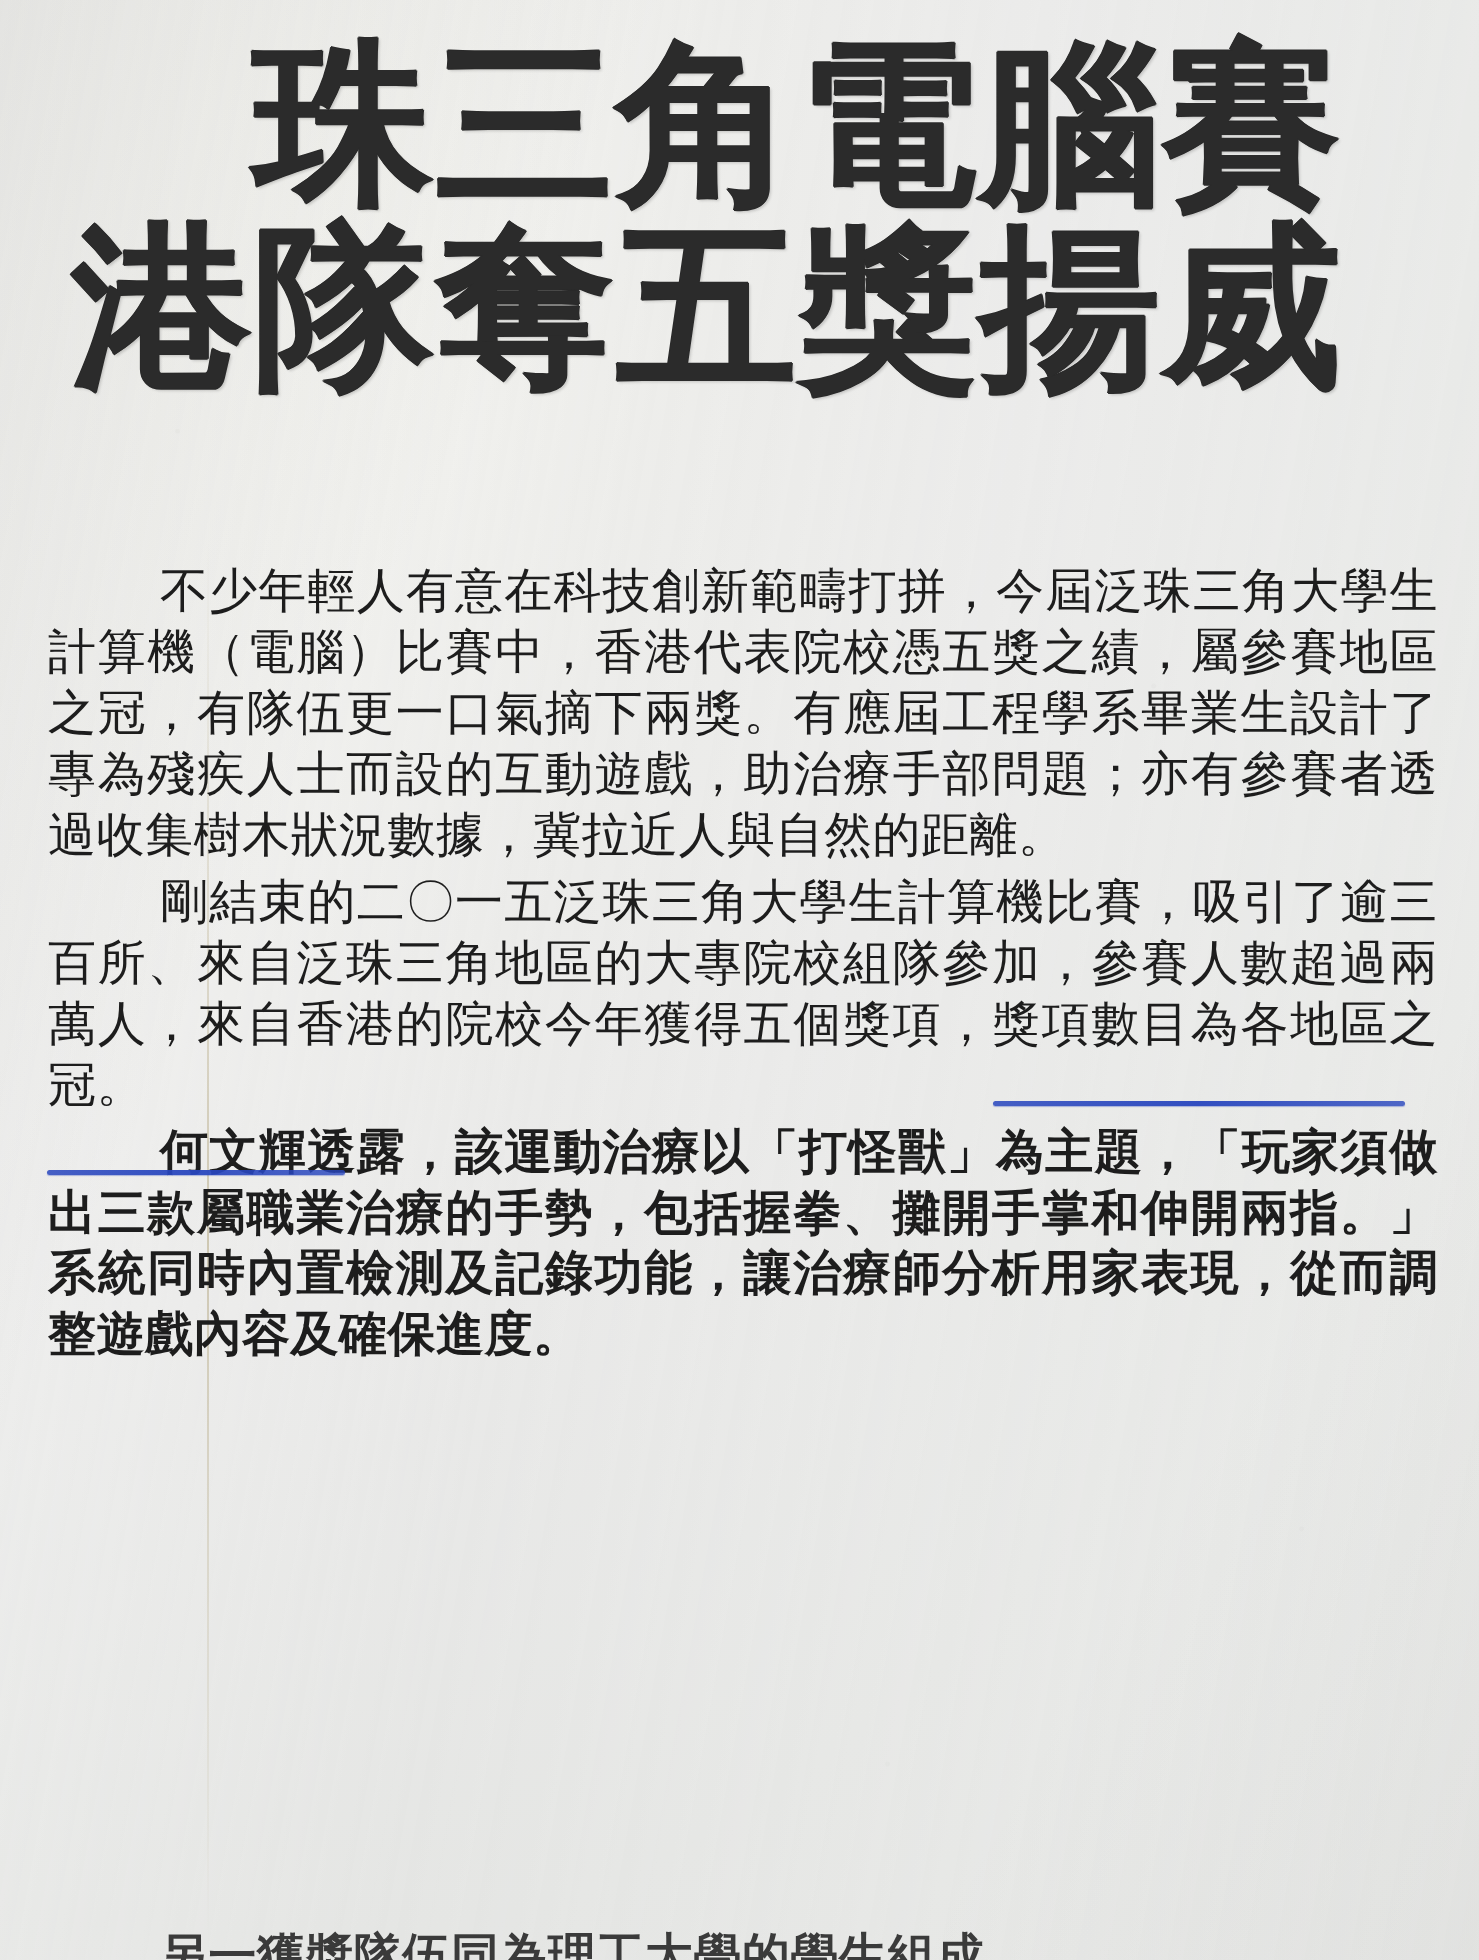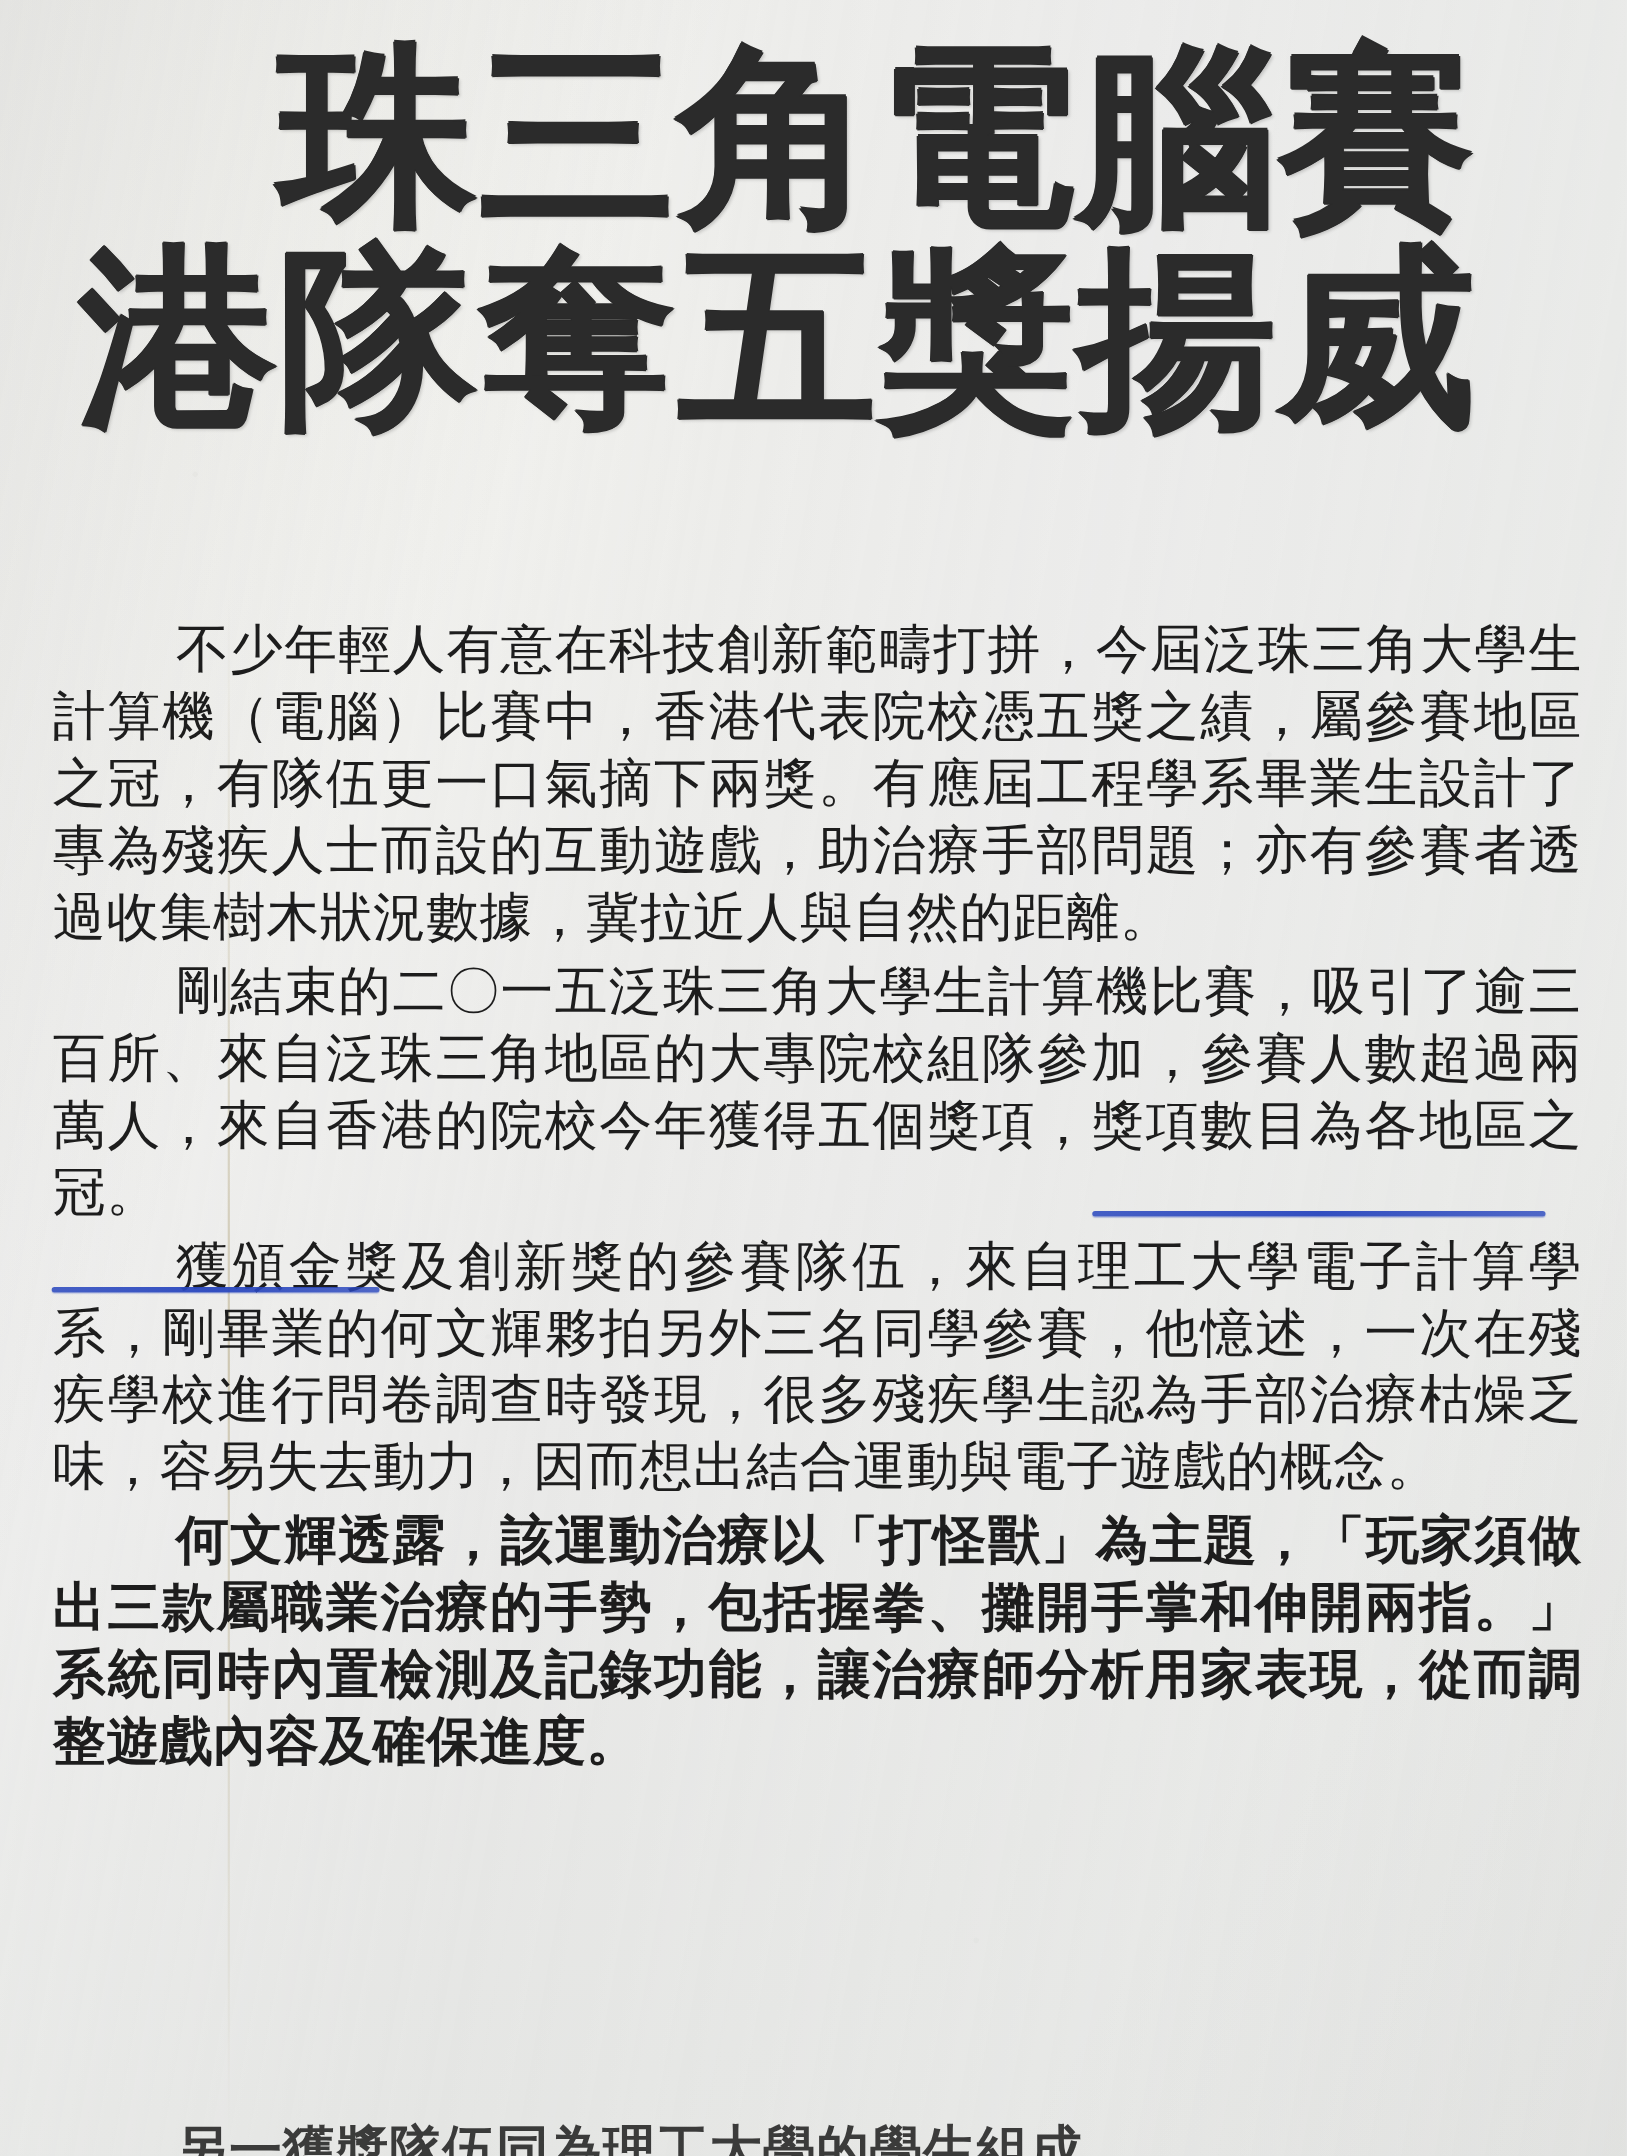--- a/index.html
+++ b/index.html
@@ -148,21 +148,20 @@
   <div id="seam"></div>
 
   <div id="headline">
     <div class="headline-line" id="headline-1">珠三角電腦賽</div>
     <div class="headline-line" id="headline-2">港隊奪五獎揚威</div>
   </div>
 
   <div id="article">
     <p class="para">不少年輕人有意在科技創新範疇打拼，今屆泛珠三角大學生計算機（電腦）比賽中，香港代表院校憑五獎之績，屬參賽地區之冠，有隊伍更一口氣摘下兩獎。有應屆工程學系畢業生設計了專為殘疾人士而設的互動遊戲，助治療手部問題；亦有參賽者透過收集樹木狀況數據，冀拉近人與自然的距離。</p>
     <p class="para">剛結束的二〇一五泛珠三角大學生計算機比賽，吸引了逾三百所、來自泛珠三角地區的大專院校組隊參加，參賽人數超過兩萬人，來自香港的院校今年獲得五個獎項，獎項數目為各地區之冠。</p>
-    <p class="para">獲頒金獎及創新獎的參賽隊伍，來自理工大學電子計算學系，剛畢業的何文輝夥拍另外三名同學參賽，他憶述，一次在殘疾學校進行問卷調查時發現，很多殘疾學生認為手部治療枯燥乏味，容易失去動力，因而想出結合運動與電子遊戲的概念。</p>
     <p class="para">何文輝透露，該運動治療以「打怪獸」為主題，「玩家須做出三款屬職業治療的手勢，包括握拳、攤開手掌和伸開兩指。」系統同時內置檢測及記錄功能，讓治療師分析用家表現，從而調整遊戲內容及確保進度。</p>
   </div>
 
   <div class="annot" id="annot-1"></div>
   <div class="annot" id="annot-2"></div>
 
   <div id="clipped">
     <p class="para">另一獲獎隊伍同為理工大學的學生組成，</p>
   </div>
 

